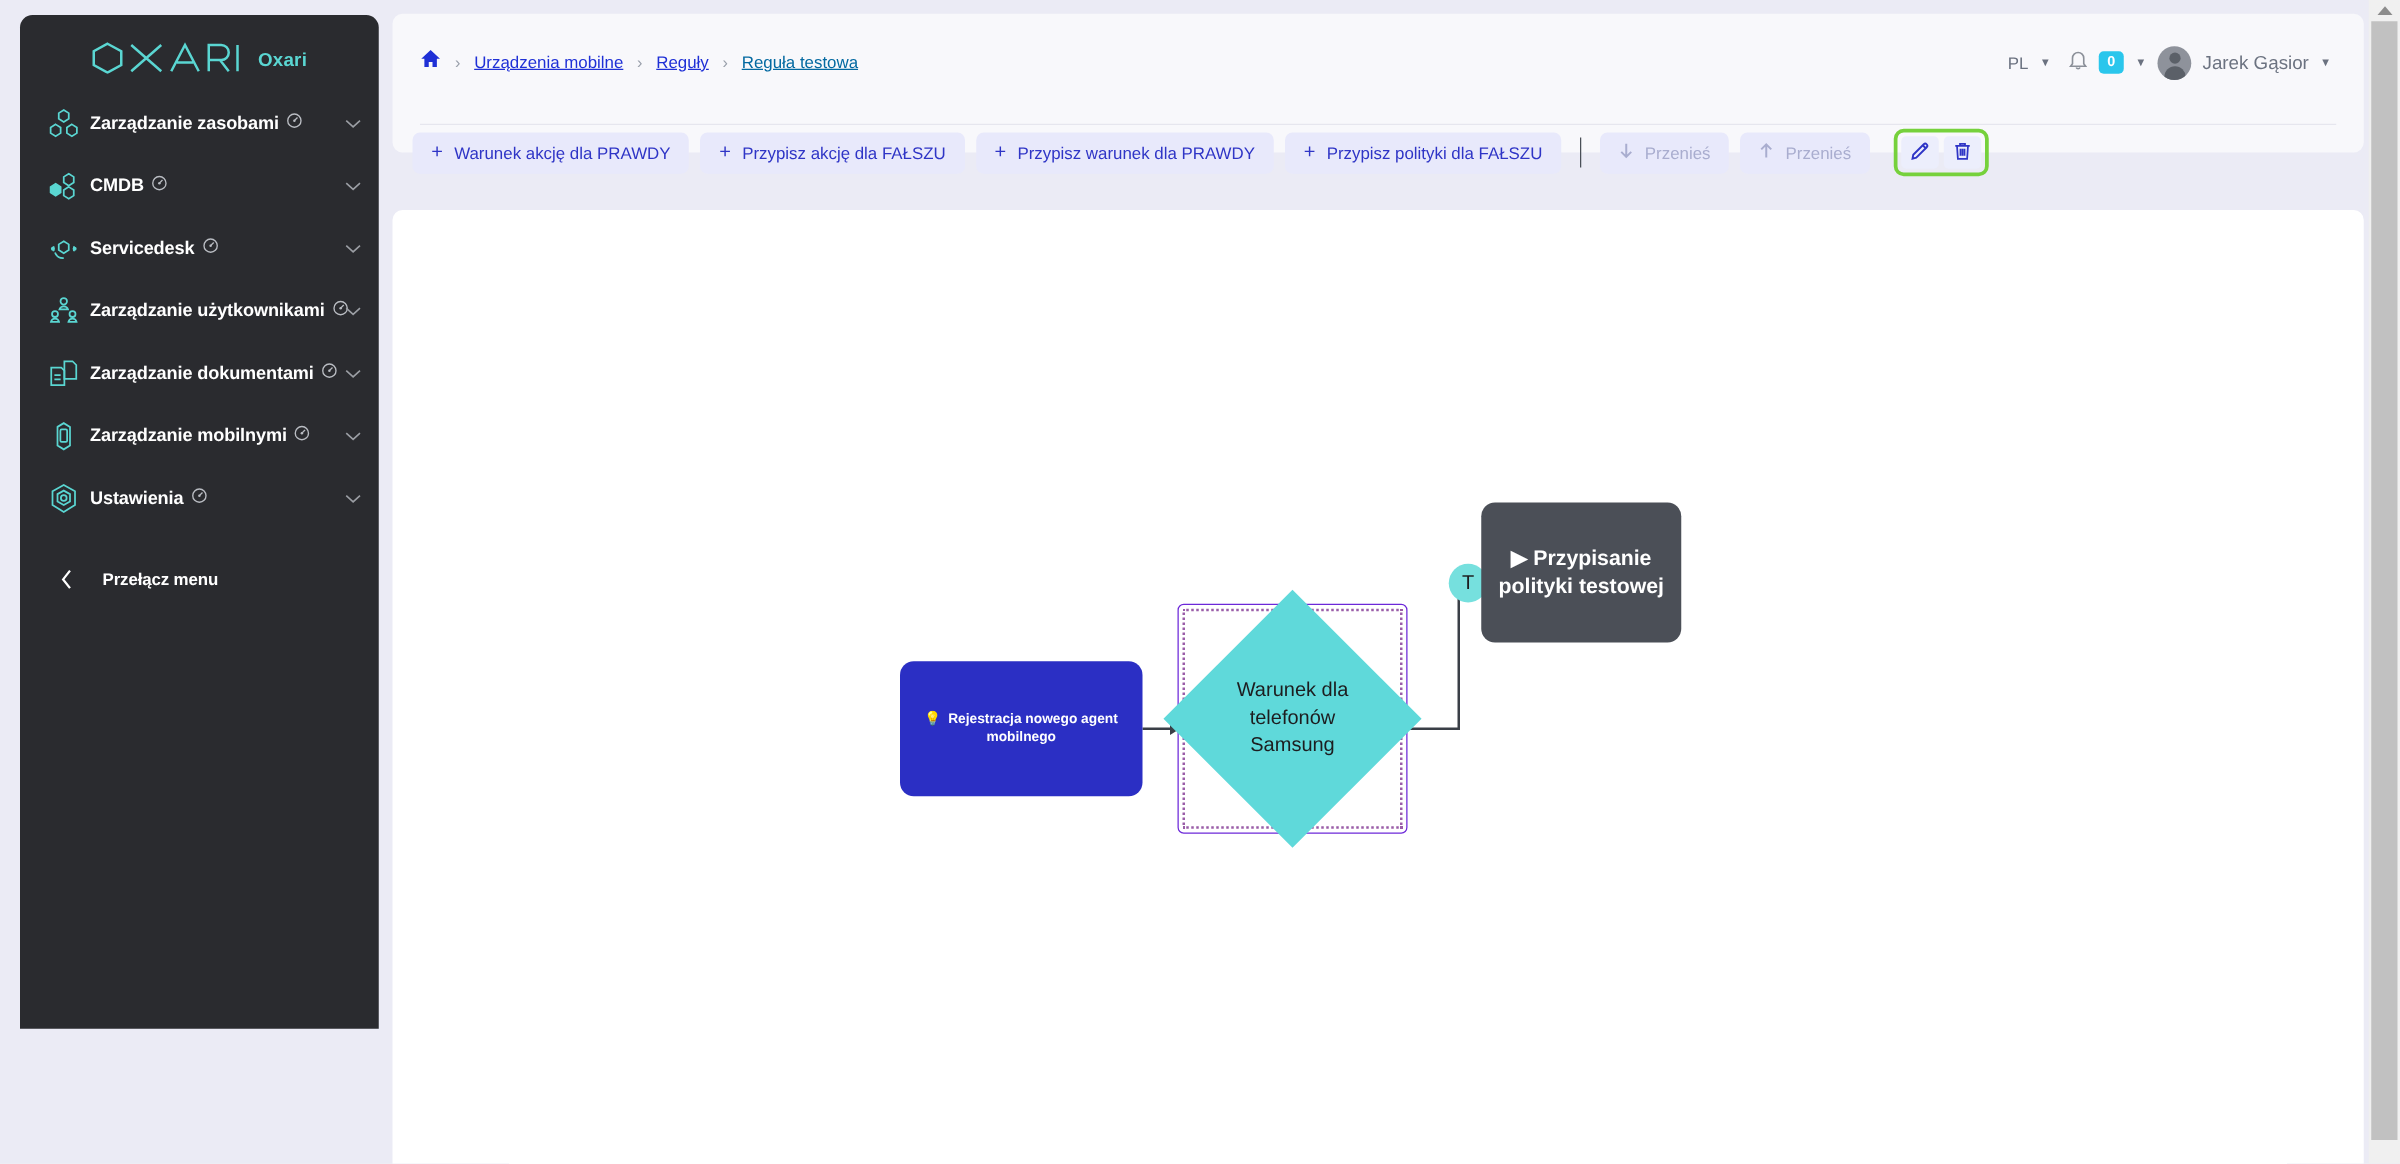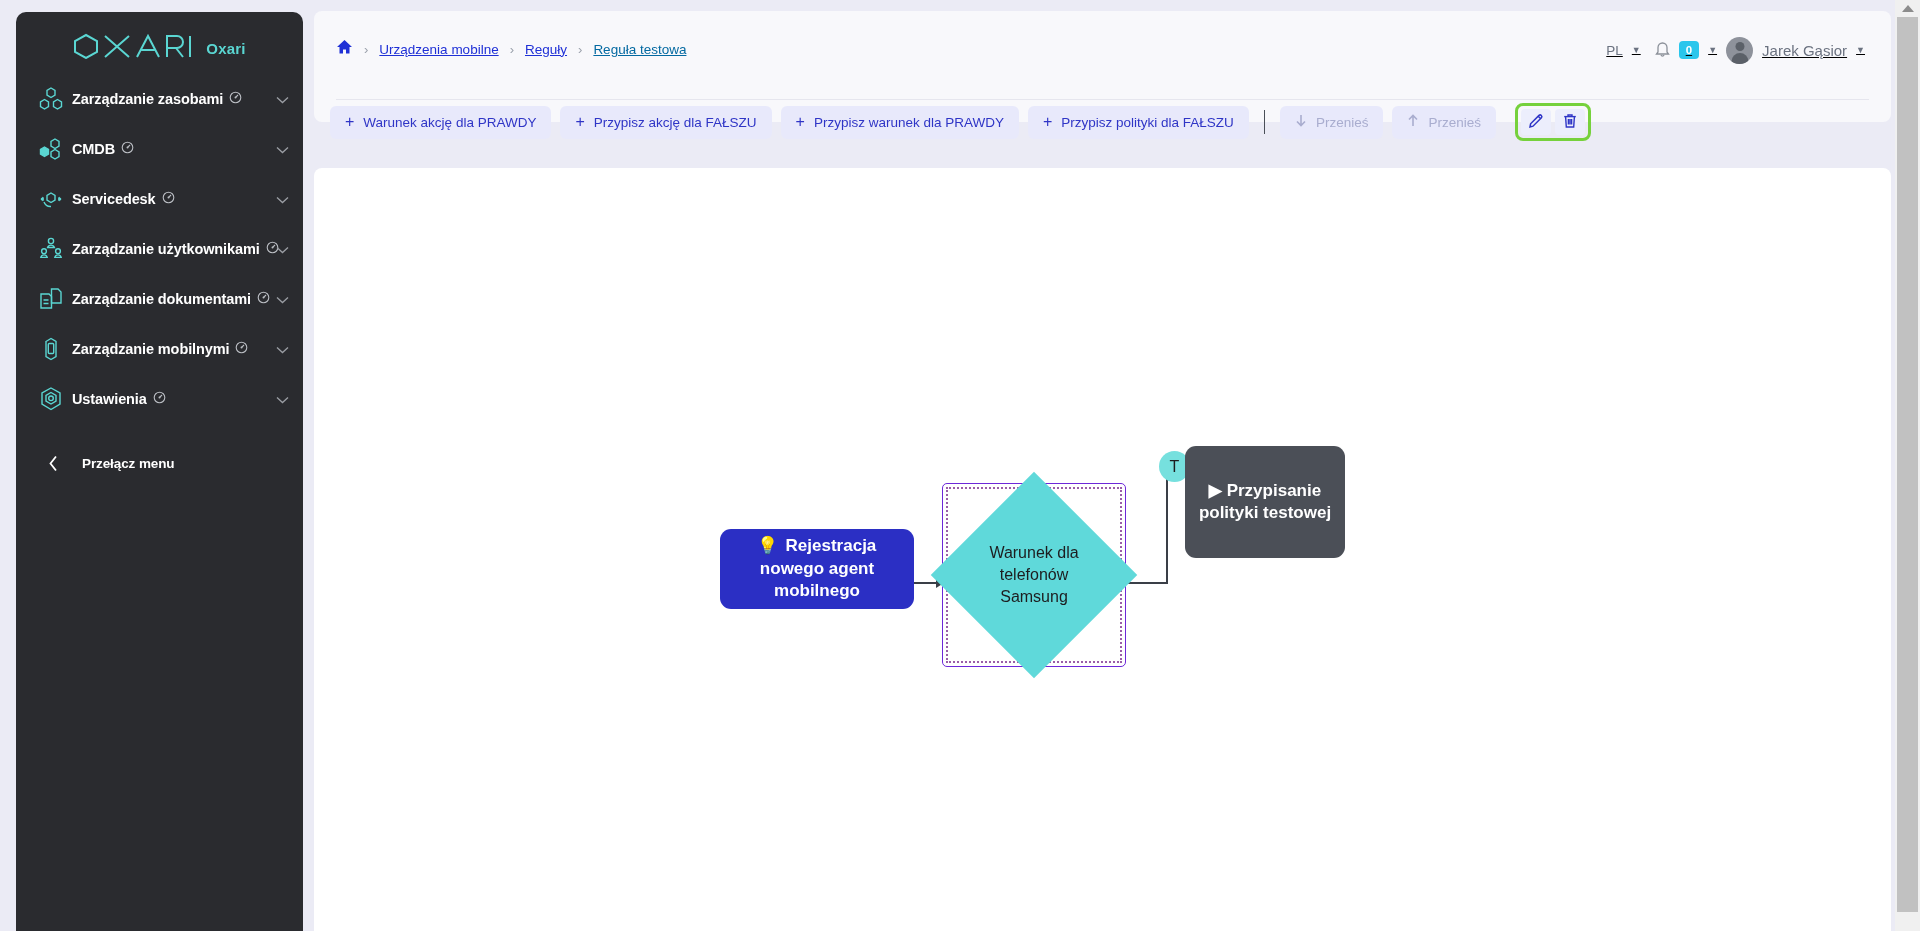--- a/index.html
+++ b/index.html
@@ -7,21 +7,21 @@
     width: 1920px; height: 931px;
     overflow: hidden;
     background: #ebebf5;
     font-family: "Liberation Sans", sans-serif;
   }
   body { position: relative; }
 
   
   #sidebar {
     position: absolute; left: 16px; top: 12px;
-    width: 287px; height: 919px;
+    width: 287px; height: 811px;
     background: #2a2b2f;
     border-radius: 10px 10px 0 0;
     overflow: hidden;
   }
   #logo-row {
     height: 62px;
     display: flex; align-items: center; justify-content: center;
     gap: 12px;
     padding-top: 10px;
   }
@@ -74,21 +74,20 @@
     font-size: 13.5px; color: #1f30d6; text-decoration: underline;
     cursor: pointer; white-space: nowrap;
   }
   .crumb-link.current { color: #0369a1; }
   .crumb-sep { color: #9aa0ab; font-size: 13px; }
 
   #header-right {
     position: absolute; right: 26px; top: 24px;
     display: flex; align-items: center; gap: 9px;
     height: 30px;
-    text-decoration: underline;
   }
   .hr-text { font-size: 13.5px; color: #6b7280; }
   .caret { color: #6b7280; font-size: 9px; }
   #bell-badge {
     background: #2ac6ec; color: #ffffff;
     border-radius: 4px; font-size: 11.5px; font-weight: bold;
     padding: 2px 7px; line-height: 14px;
   }
   #avatar {
     width: 27px; height: 27px; border-radius: 50%;
@@ -146,25 +145,25 @@
     position: absolute; left: 11px; top: 168px;
     width: 1577px; height: 763px;
     background: #ffffff;
     border-radius: 8px 8px 0 0;
     overflow: hidden;
   }
 
   .node { position: absolute; }
 
   #node-start {
-    left: 406px; top: 361px; width: 194px; height: 80px;
+    left: 406px; top: 361px; width: 194px; height: 108px;
     background: #2b2fc4; border-radius: 11px;
     display: flex; align-items: center; justify-content: center;
     text-align: center;
-    color: #ffffff; font-size: 17px; font-weight: bold; line-height: 1.32;
+    color: #ffffff; font-size: 11px; font-weight: bold; line-height: 1.32;
     padding: 0 12px;
     cursor: pointer;
   }
   #node-start .glyph { margin-right: 2px; }
 
   #node-cond-wrap {
     left: 628px; top: 315px; width: 184px; height: 184px;
     border: 1px solid #6d28d9; border-radius: 5px;
     background: #ffffff;
     cursor: pointer;
@@ -188,21 +187,20 @@
   }
 
   #node-action {
     left: 871px; top: 234px; width: 160px; height: 112px;
     background: #4b4f57; border-radius: 11px;
     display: flex; align-items: center; justify-content: center;
     text-align: center;
     color: #ffffff; font-size: 17px; font-weight: bold; line-height: 1.32;
     padding: 4px 10px;
     cursor: pointer;
-    margin-top: 44px;
   }
 
   .edge { position: absolute; background: #3a3f47; }
   .arrow-head {
     position: absolute;
     width: 0; height: 0;
     border-top: 5px solid transparent;
     border-bottom: 5px solid transparent;
     border-left: 8px solid #3a3f47;
   }

